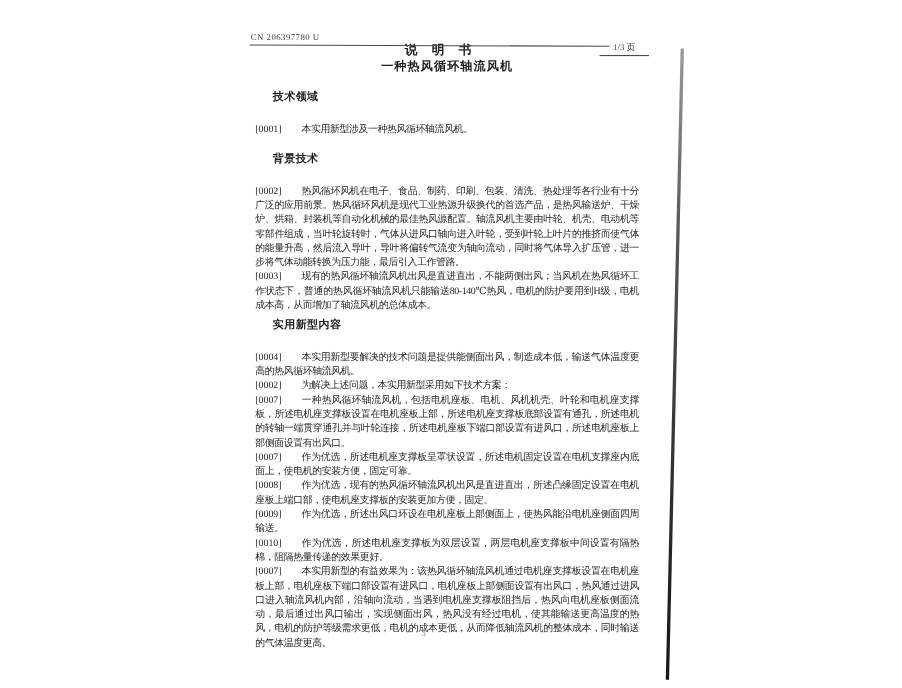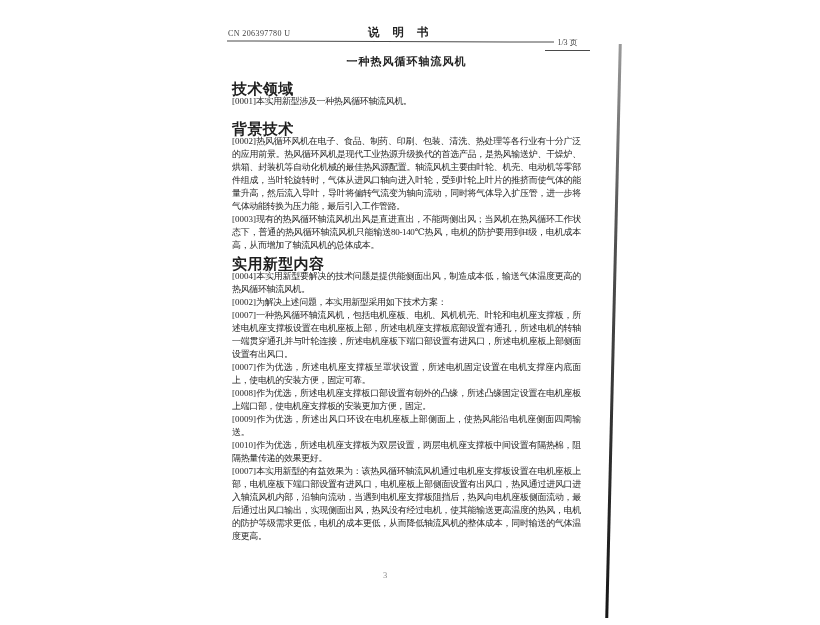--- a/index.html
+++ b/index.html
@@ -15,21 +15,21 @@
     font-family: "Liberation Serif", "DejaVu Serif", serif;
     color: #2b2b2b;
   }
   
   .doc-number {
     position: absolute; left: 228px; top: 29px;
     font-size: 8px; letter-spacing: 0.4px; color: #3d3d3d;
     white-space: nowrap;
   }
   .doc-type {
-    position: absolute; left: 368px; top: 25px;
+    position: absolute; left: 368px; top: 38px;
     font-size: 11.5px; font-weight: bold;
     letter-spacing: 13px; text-indent: 0;
     color: #222; white-space: nowrap;
     font-family: "Liberation Sans", "DejaVu Sans", sans-serif;
   }
   .header-rule {
     position: absolute; left: 227px; top: 41px;
     width: 327px; height: 1px;
     background: #4a4a4a;
     transform: rotate(0.2deg);
@@ -52,31 +52,32 @@
   }
   .doc-title {
     margin: 0 0 14px 0;
     font-size: 11px; font-weight: bold;
     text-align: center; letter-spacing: 1px;
     color: #1e1e1e;
     font-family: Liberation Sans, sans-serif;
     line-height: 14px;
   }
   .sec-h {
-    margin: 0; padding: 0;
-    font-size: 15px; font-weight: bold;
+    margin: 16px; padding: 0;
+    font-size: 10px; font-weight: bold;
     letter-spacing: 0.4px; color: #1e1e1e;
     font-family: "Liberation Sans", "DejaVu Sans", sans-serif;
     line-height: 13px; text-align: left;
   }
   .sec-h.gap-lg { margin-top: 14px; }
   .sec-h.gap-sm { margin-top: 5px; }
   .para { margin: 0; padding: 0; }
   .ptag {
     display: inline-block;
+    margin-right: 18px;
     letter-spacing: 0;
     white-space: nowrap;
   }
   
   .footer-page-number {
     position: absolute; left: 383px; top: 570px;
     font-size: 8.5px; color: #8a8a8a;
   }
   
   .scan-artifact-line {
@@ -105,21 +106,21 @@
 
     <h2 class="sec-h gap-lg">背景技术</h2>
     <p class="para"><span class="ptag">[0002]</span><span>热风循环风机在电子、食品、制药、印刷、包装、清洗、热处理等各行业有十分广泛的应用前景。热风循环风机是现代工业热源升级换代的首选产品，是热风输送炉、干燥炉、烘箱、封装机等自动化机械的最佳热风源配置。轴流风机主要由叶轮、机壳、电动机等零部件组成，当叶轮旋转时，气体从进风口轴向进入叶轮，受到叶轮上叶片的推挤而使气体的能量升高，然后流入导叶，导叶将偏转气流变为轴向流动，同时将气体导入扩压管，进一步将气体动能转换为压力能，最后引入工作管路。</span></p>
     <p class="para"><span class="ptag">[0003]</span><span>现有的热风循环轴流风机出风是直进直出，不能两侧出风；当风机在热风循环工作状态下，普通的热风循环轴流风机只能输送80-140℃热风，电机的防护要用到H级，电机成本高，从而增加了轴流风机的总体成本。</span></p>
 
     <h2 class="sec-h gap-sm">实用新型内容</h2>
     <p class="para"><span class="ptag">[0004]</span><span>本实用新型要解决的技术问题是提供能侧面出风，制造成本低，输送气体温度更高的热风循环轴流风机。</span></p>
     <p class="para"><span class="ptag">[0002]</span><span>为解决上述问题，本实用新型采用如下技术方案：</span></p>
     <p class="para"><span class="ptag">[0007]</span><span>一种热风循环轴流风机，包括电机座板、电机、风机机壳、叶轮和电机座支撑板，所述电机座支撑板设置在电机座板上部，所述电机座支撑板底部设置有通孔，所述电机的转轴一端贯穿通孔并与叶轮连接，所述电机座板下端口部设置有进风口，所述电机座板上部侧面设置有出风口。</span></p>
     <p class="para"><span class="ptag">[0007]</span><span>作为优选，所述电机座支撑板呈罩状设置，所述电机固定设置在电机支撑座内底面上，使电机的安装方便，固定可靠。</span></p>
-    <p class="para"><span class="ptag">[0008]</span><span>作为优选，所述电机座支撑板口部设置有朝外的凸缘，所述凸缘固定设置在电机座板上端口部，使电机座支撑板的安装更加方便，固定。</span></p>
+    <p class="para"><span class="ptag">[0008]</span><span>作为优选，现有的热风循环轴流风机出风是直进直出，所述凸缘固定设置在电机座板上端口部，使电机座支撑板的安装更加方便，固定。</span></p>
     <p class="para"><span class="ptag">[0009]</span><span>作为优选，所述出风口环设在电机座板上部侧面上，使热风能沿电机座侧面四周输送。</span></p>
     <p class="para"><span class="ptag">[0010]</span><span>作为优选，所述电机座支撑板为双层设置，两层电机座支撑板中间设置有隔热棉，阻隔热量传递的效果更好。</span></p>
     <p class="para"><span class="ptag">[0007]</span><span>本实用新型的有益效果为：该热风循环轴流风机通过电机座支撑板设置在电机座板上部，电机座板下端口部设置有进风口，电机座板上部侧面设置有出风口，热风通过进风口进入轴流风机内部，沿轴向流动，当遇到电机座支撑板阻挡后，热风向电机座板侧面流动，最后通过出风口输出，实现侧面出风，热风没有经过电机，使其能输送更高温度的热风，电机的防护等级需求更低，电机的成本更低，从而降低轴流风机的整体成本，同时输送的气体温度更高。</span></p>
 
   </div>
 
   <span class="footer-page-number">3</span>
 
   <div class="scan-artifact-line"></div>
 

